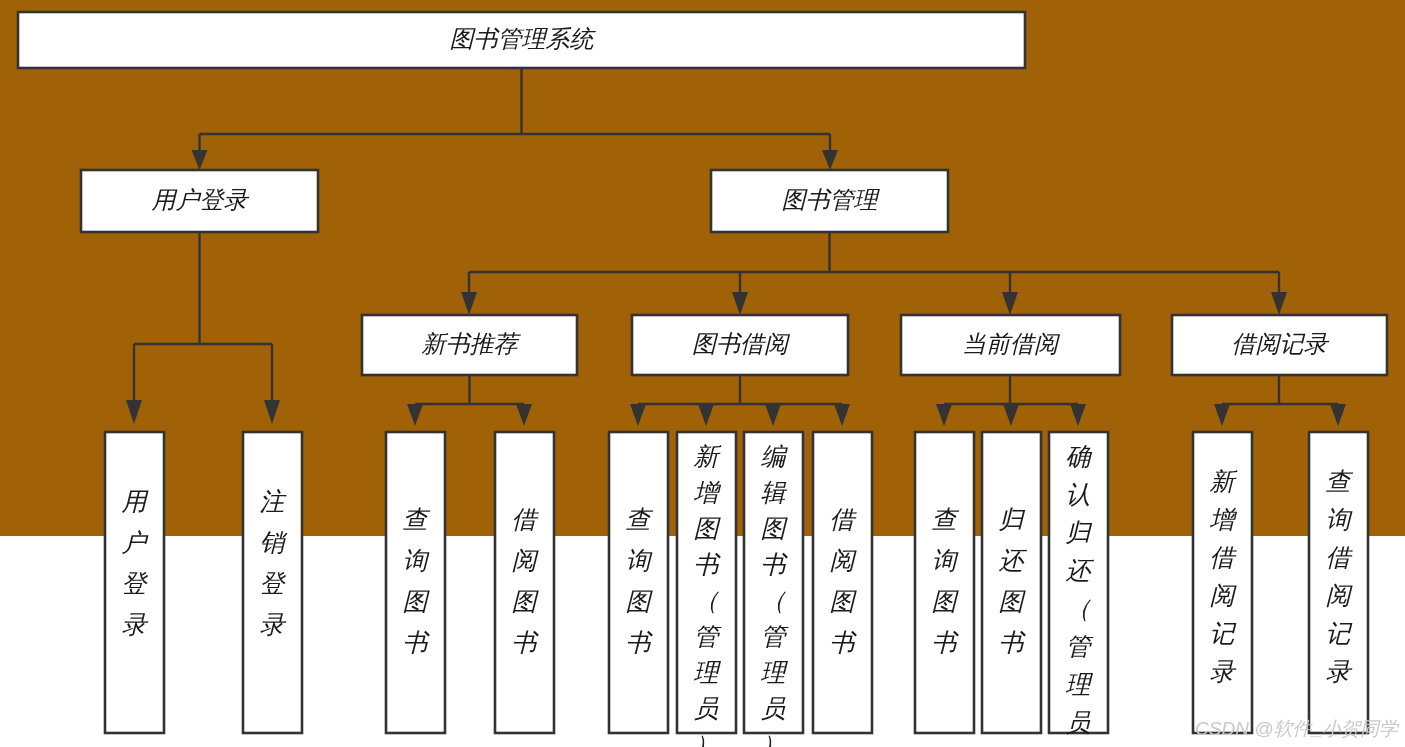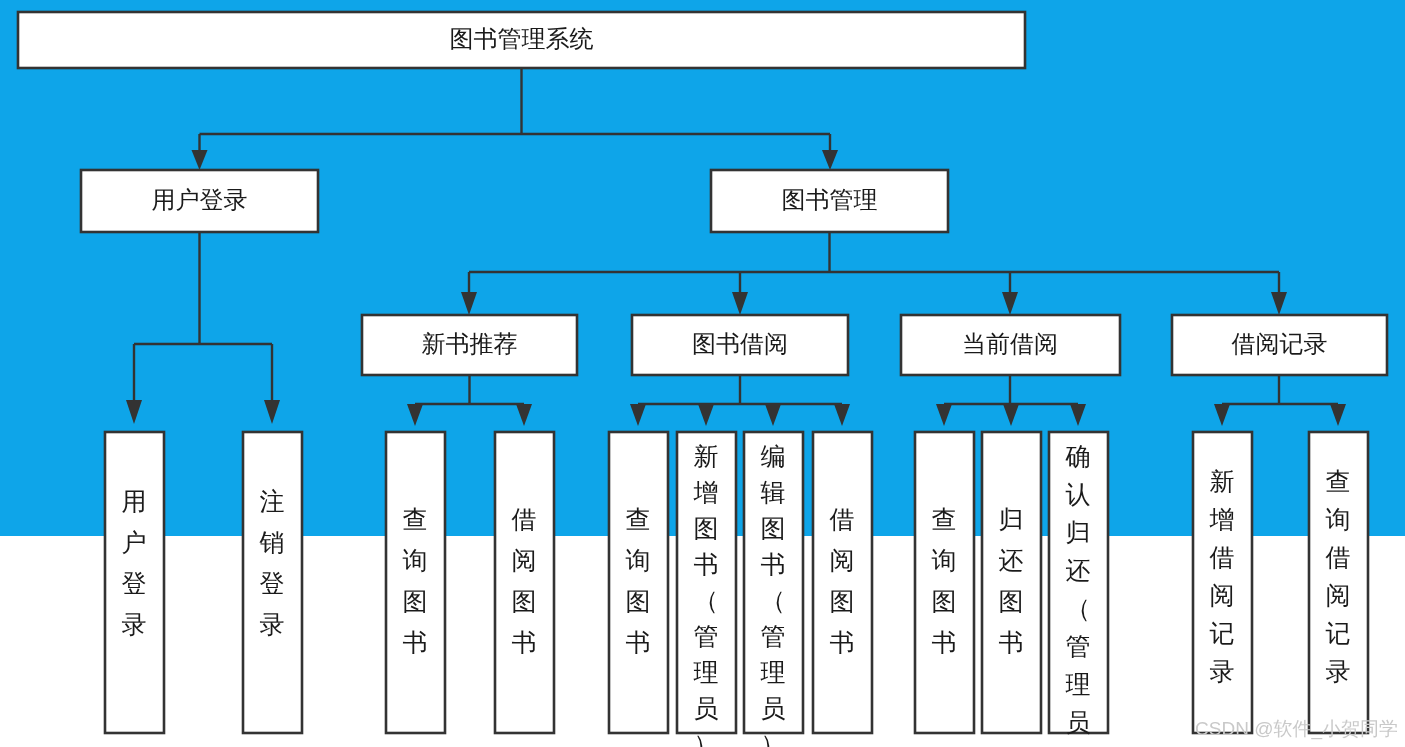--- a/index.html
+++ b/index.html
@@ -10,21 +10,22 @@
   body {
     width: 1405px;
     height: 747px;
     font-family: "Liberation Sans", "DejaVu Sans", sans-serif;
     overflow: hidden;
   }
   #diagram-root {
     position: relative;
     width: 1405px;
     height: 536px;
-    background: #0ea5e9;
+    background: #a16207;
+    font-style: italic;
   }
   svg.diagram-svg {
     position: absolute;
     left: 0;
     top: 0;
     width: 1405px;
     height: 747px;
   }
   .node-box {
     fill: #ffffff;

